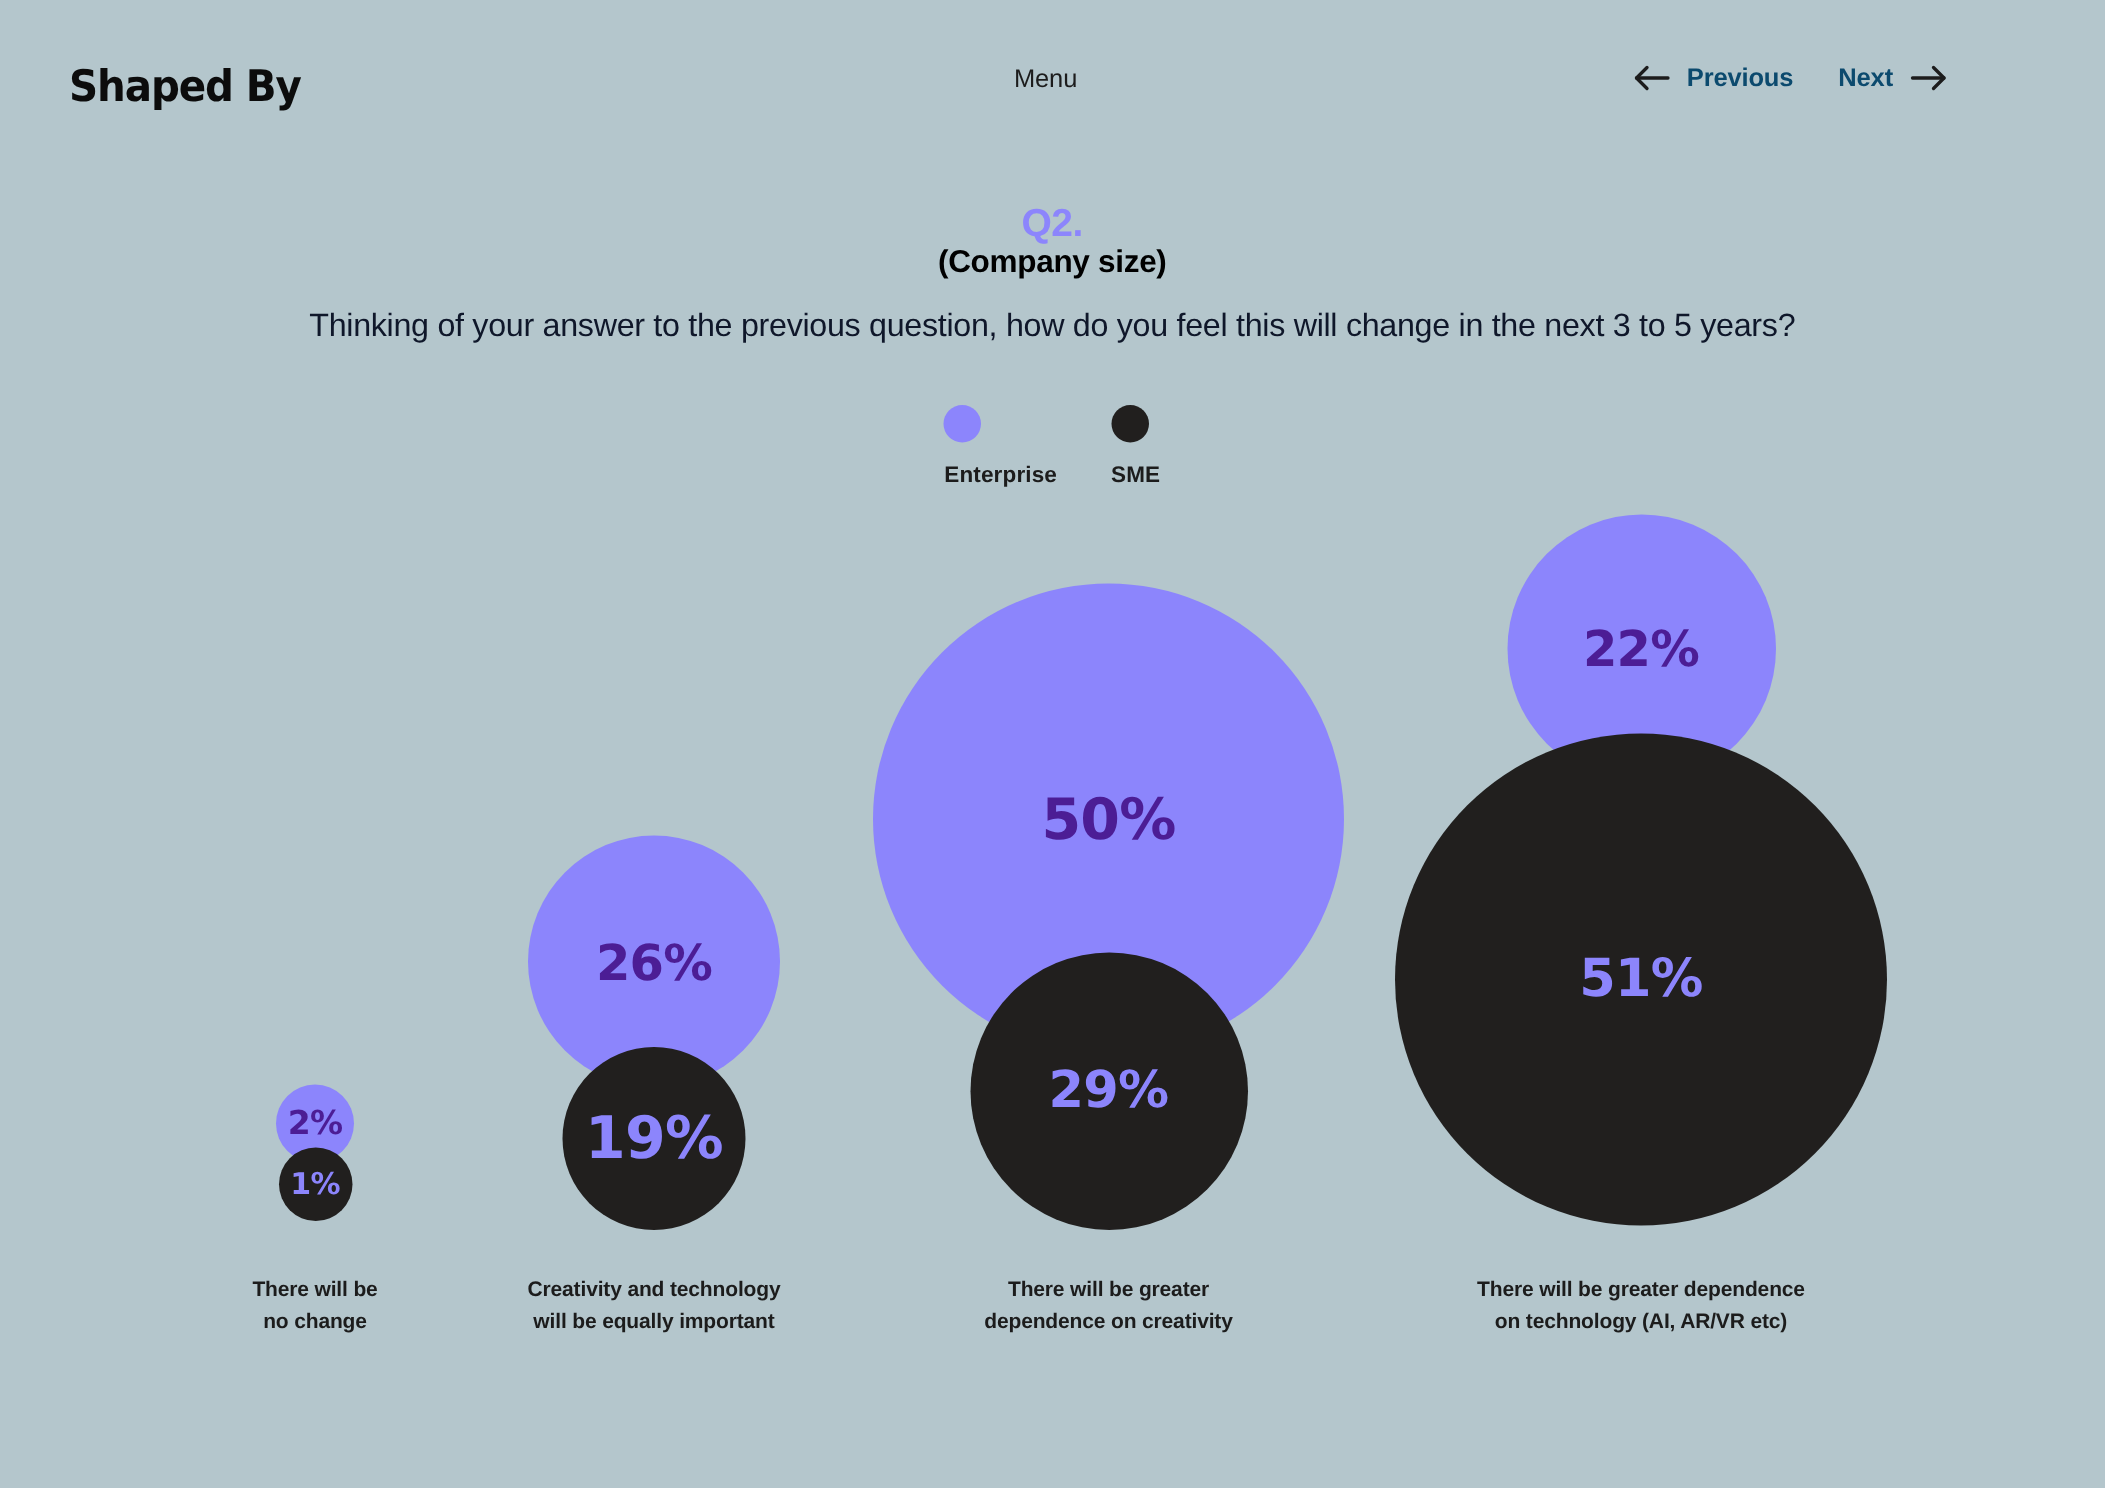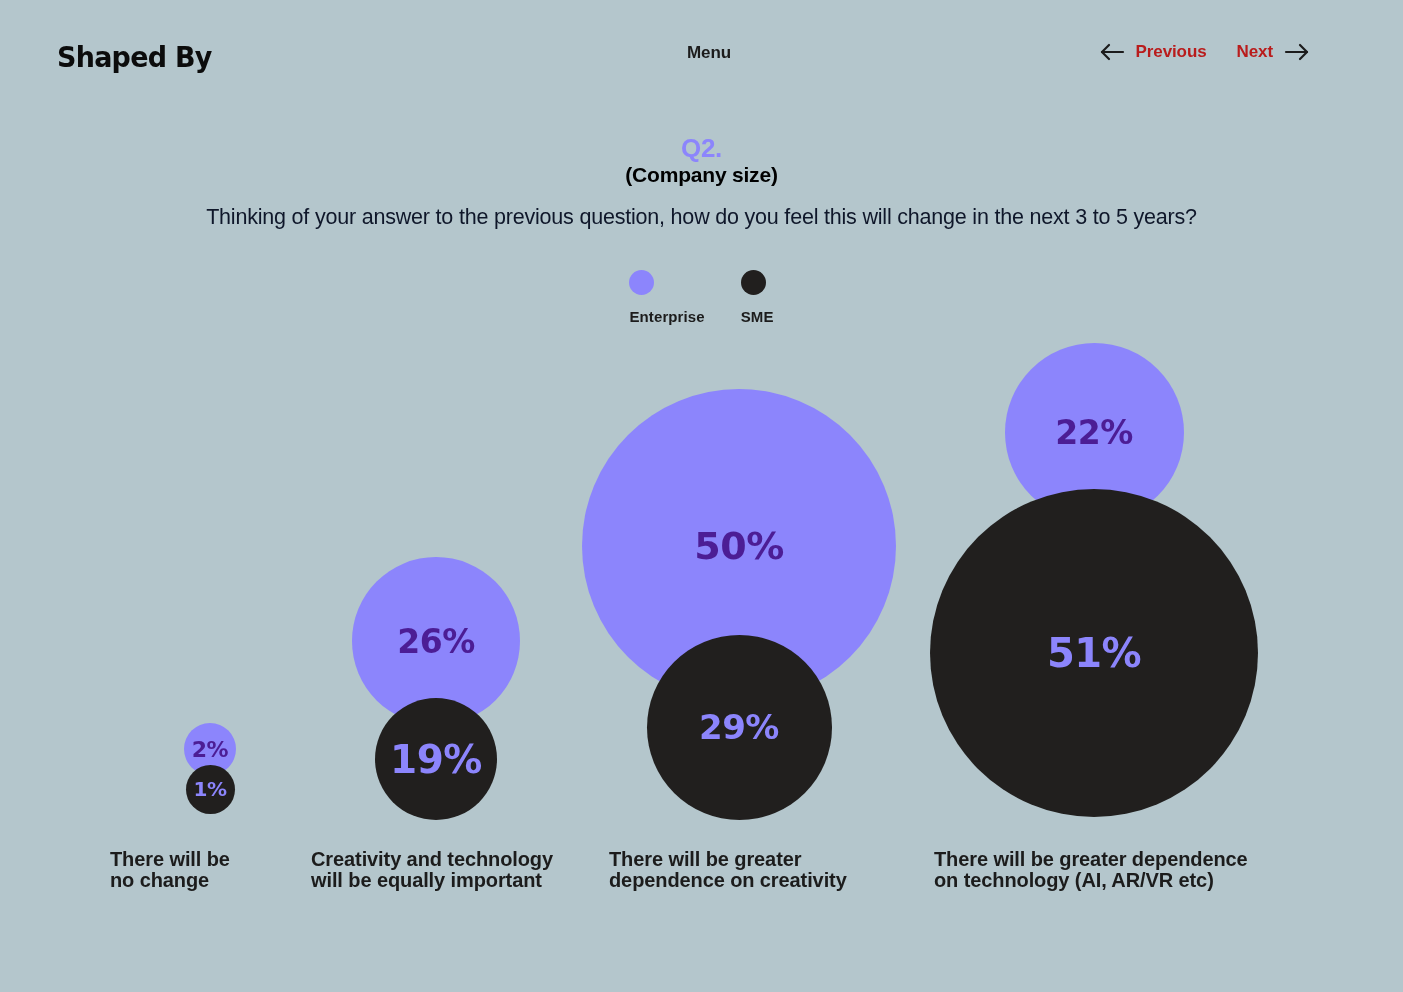--- a/index.html
+++ b/index.html
@@ -13,60 +13,60 @@
     background: #b4c6cc;
     font-family: "Liberation Sans", sans-serif;
     color: #211f1e;
     overflow: hidden;
     position: relative;
   }
 
   
   .header {
     position: absolute;
-    top: 0; left: 11px;
+    top: 0; left: 0;
     width: 1343px;
     height: 105px;
   }
   .brand {
     position: absolute;
     left: 46px;
     top: 40px;
     font-size: 29px;
     font-weight: 800;
     letter-spacing: -0.8px;
     color: #0c0c0c;
     font-family: "DejaVu Sans", sans-serif;
     transform: scaleX(0.93);
     transform-origin: left center;
   }
   .menu-btn {
     position: absolute;
     left: 676px;
     top: 43px;
     font-size: 17px;
-    font-weight: 700;
+    font-weight: 400;
     color: #1c1c1c;
     letter-spacing: -0.1px;
   }
   .nav-right {
     position: absolute;
     right: 44px;
     top: 42px;
     display: flex;
     align-items: center;
     gap: 30px;
   }
   .nav-btn {
     display: flex;
     align-items: center;
     gap: 11px;
     font-size: 17px;
     font-weight: 700;
-    color: #b91c1c;
+    color: #0c4a6e;
     letter-spacing: -0.1px;
   }
   .nav-arrow {
     display: block;
     width: 26px;
     height: 20px;
   }
 
   
   .qnum {
@@ -163,22 +163,22 @@
     z-index: 1;
   }
   .bubble.sme {
     background: #211f1e;
     color: #8c85fc;
     z-index: 2;
   }
   .cat-label {
     position: absolute;
     top: 849px;
-    text-align: left;
-    font-size: 20px;
+    text-align: center;
+    font-size: 14px;
     font-weight: 700;
     line-height: 21px;
     color: #1c1c1c;
     letter-spacing: -0.1px;
   }
 </style>
 </head>
 <body>
 
 <div class="header">
@@ -258,21 +258,21 @@
       </div>
       <div class="cat-label" style="left: 609px; width: 260px;">
         <div>There will be greater</div>
         <div>dependence on creativity</div>
       </div>
     </div>
     <div class="group" style="left: 0px; width: 1403px;">
       <div class="bubble enterprise" style="width: 179px; height: 179px; left: 1004.5px; top: 342.5px; font-size: 33px;">
         <span>22%</span>
       </div>
-      <div class="bubble sme" style="width: 328px; height: 328px; left: 930px; top: 489px; font-size: 40px;">
+      <div class="bubble sme" style="width: 328px; height: 328px; left: 930px; top: 489px; font-size: 35px;">
         <span>51%</span>
       </div>
       <div class="cat-label" style="left: 934px; width: 320px;">
         <div>There will be greater dependence</div>
         <div>on technology (AI, AR/VR etc)</div>
       </div>
     </div>
   </div>
 
 </body></html>

